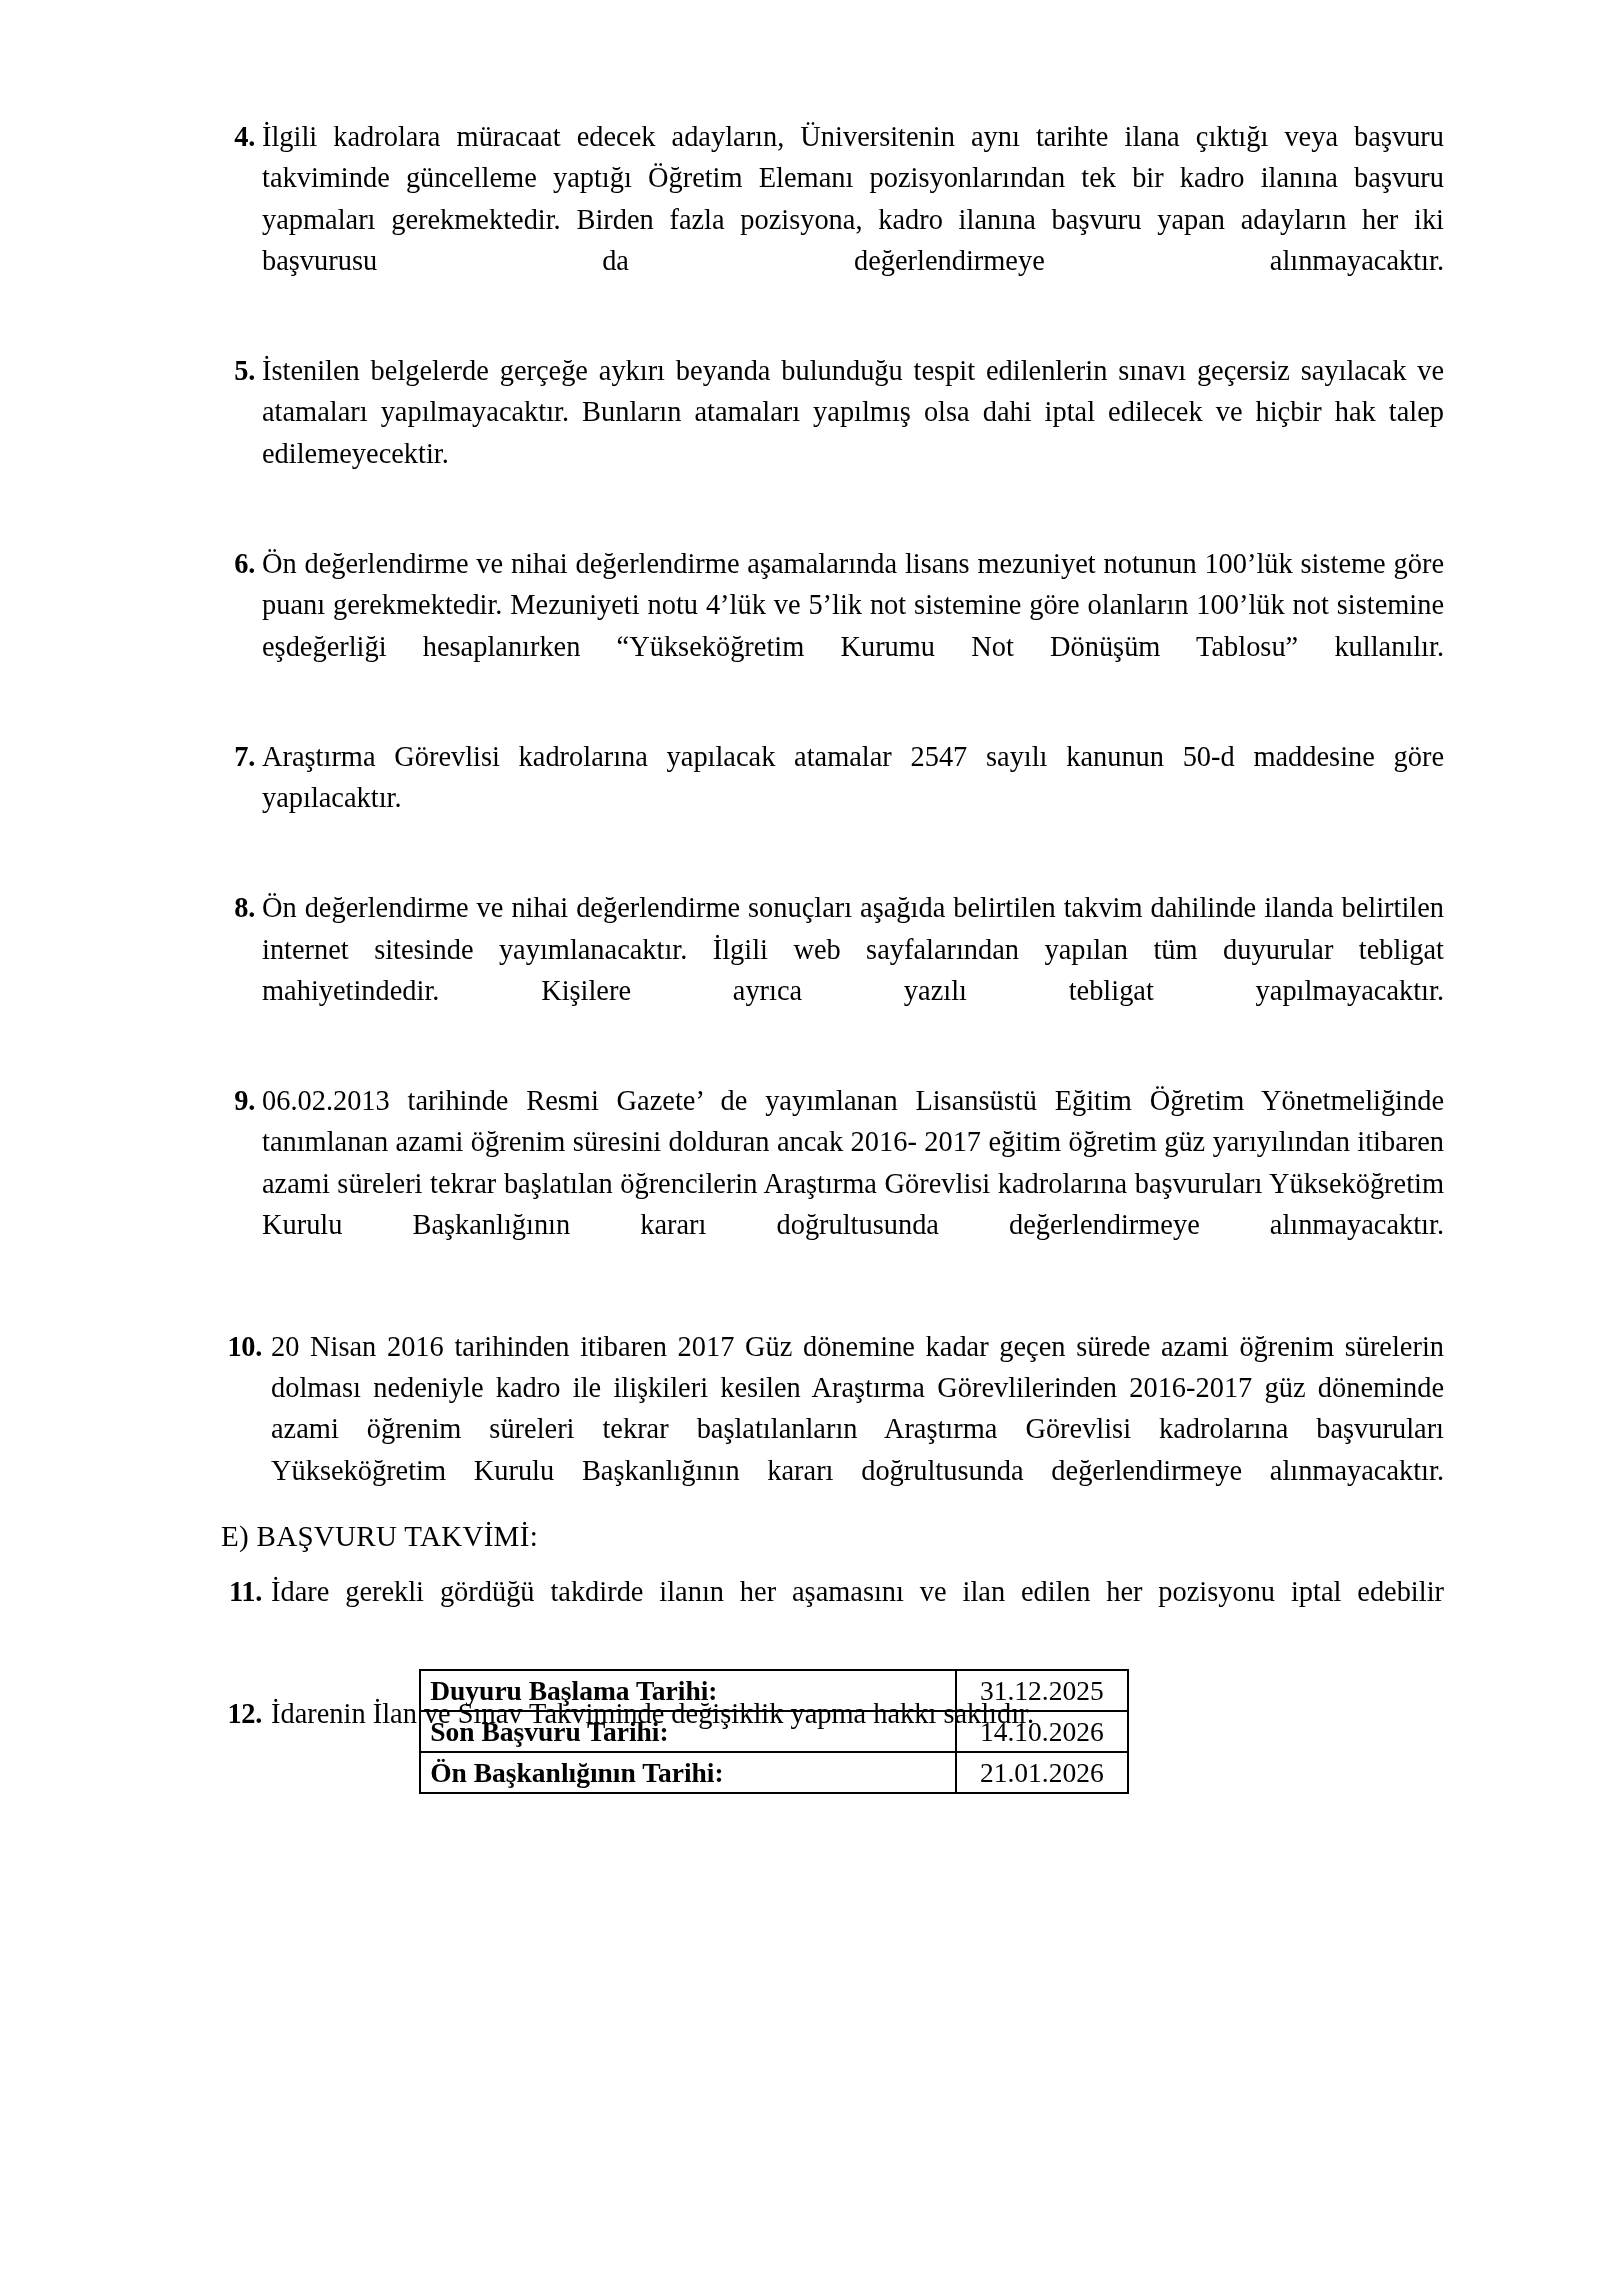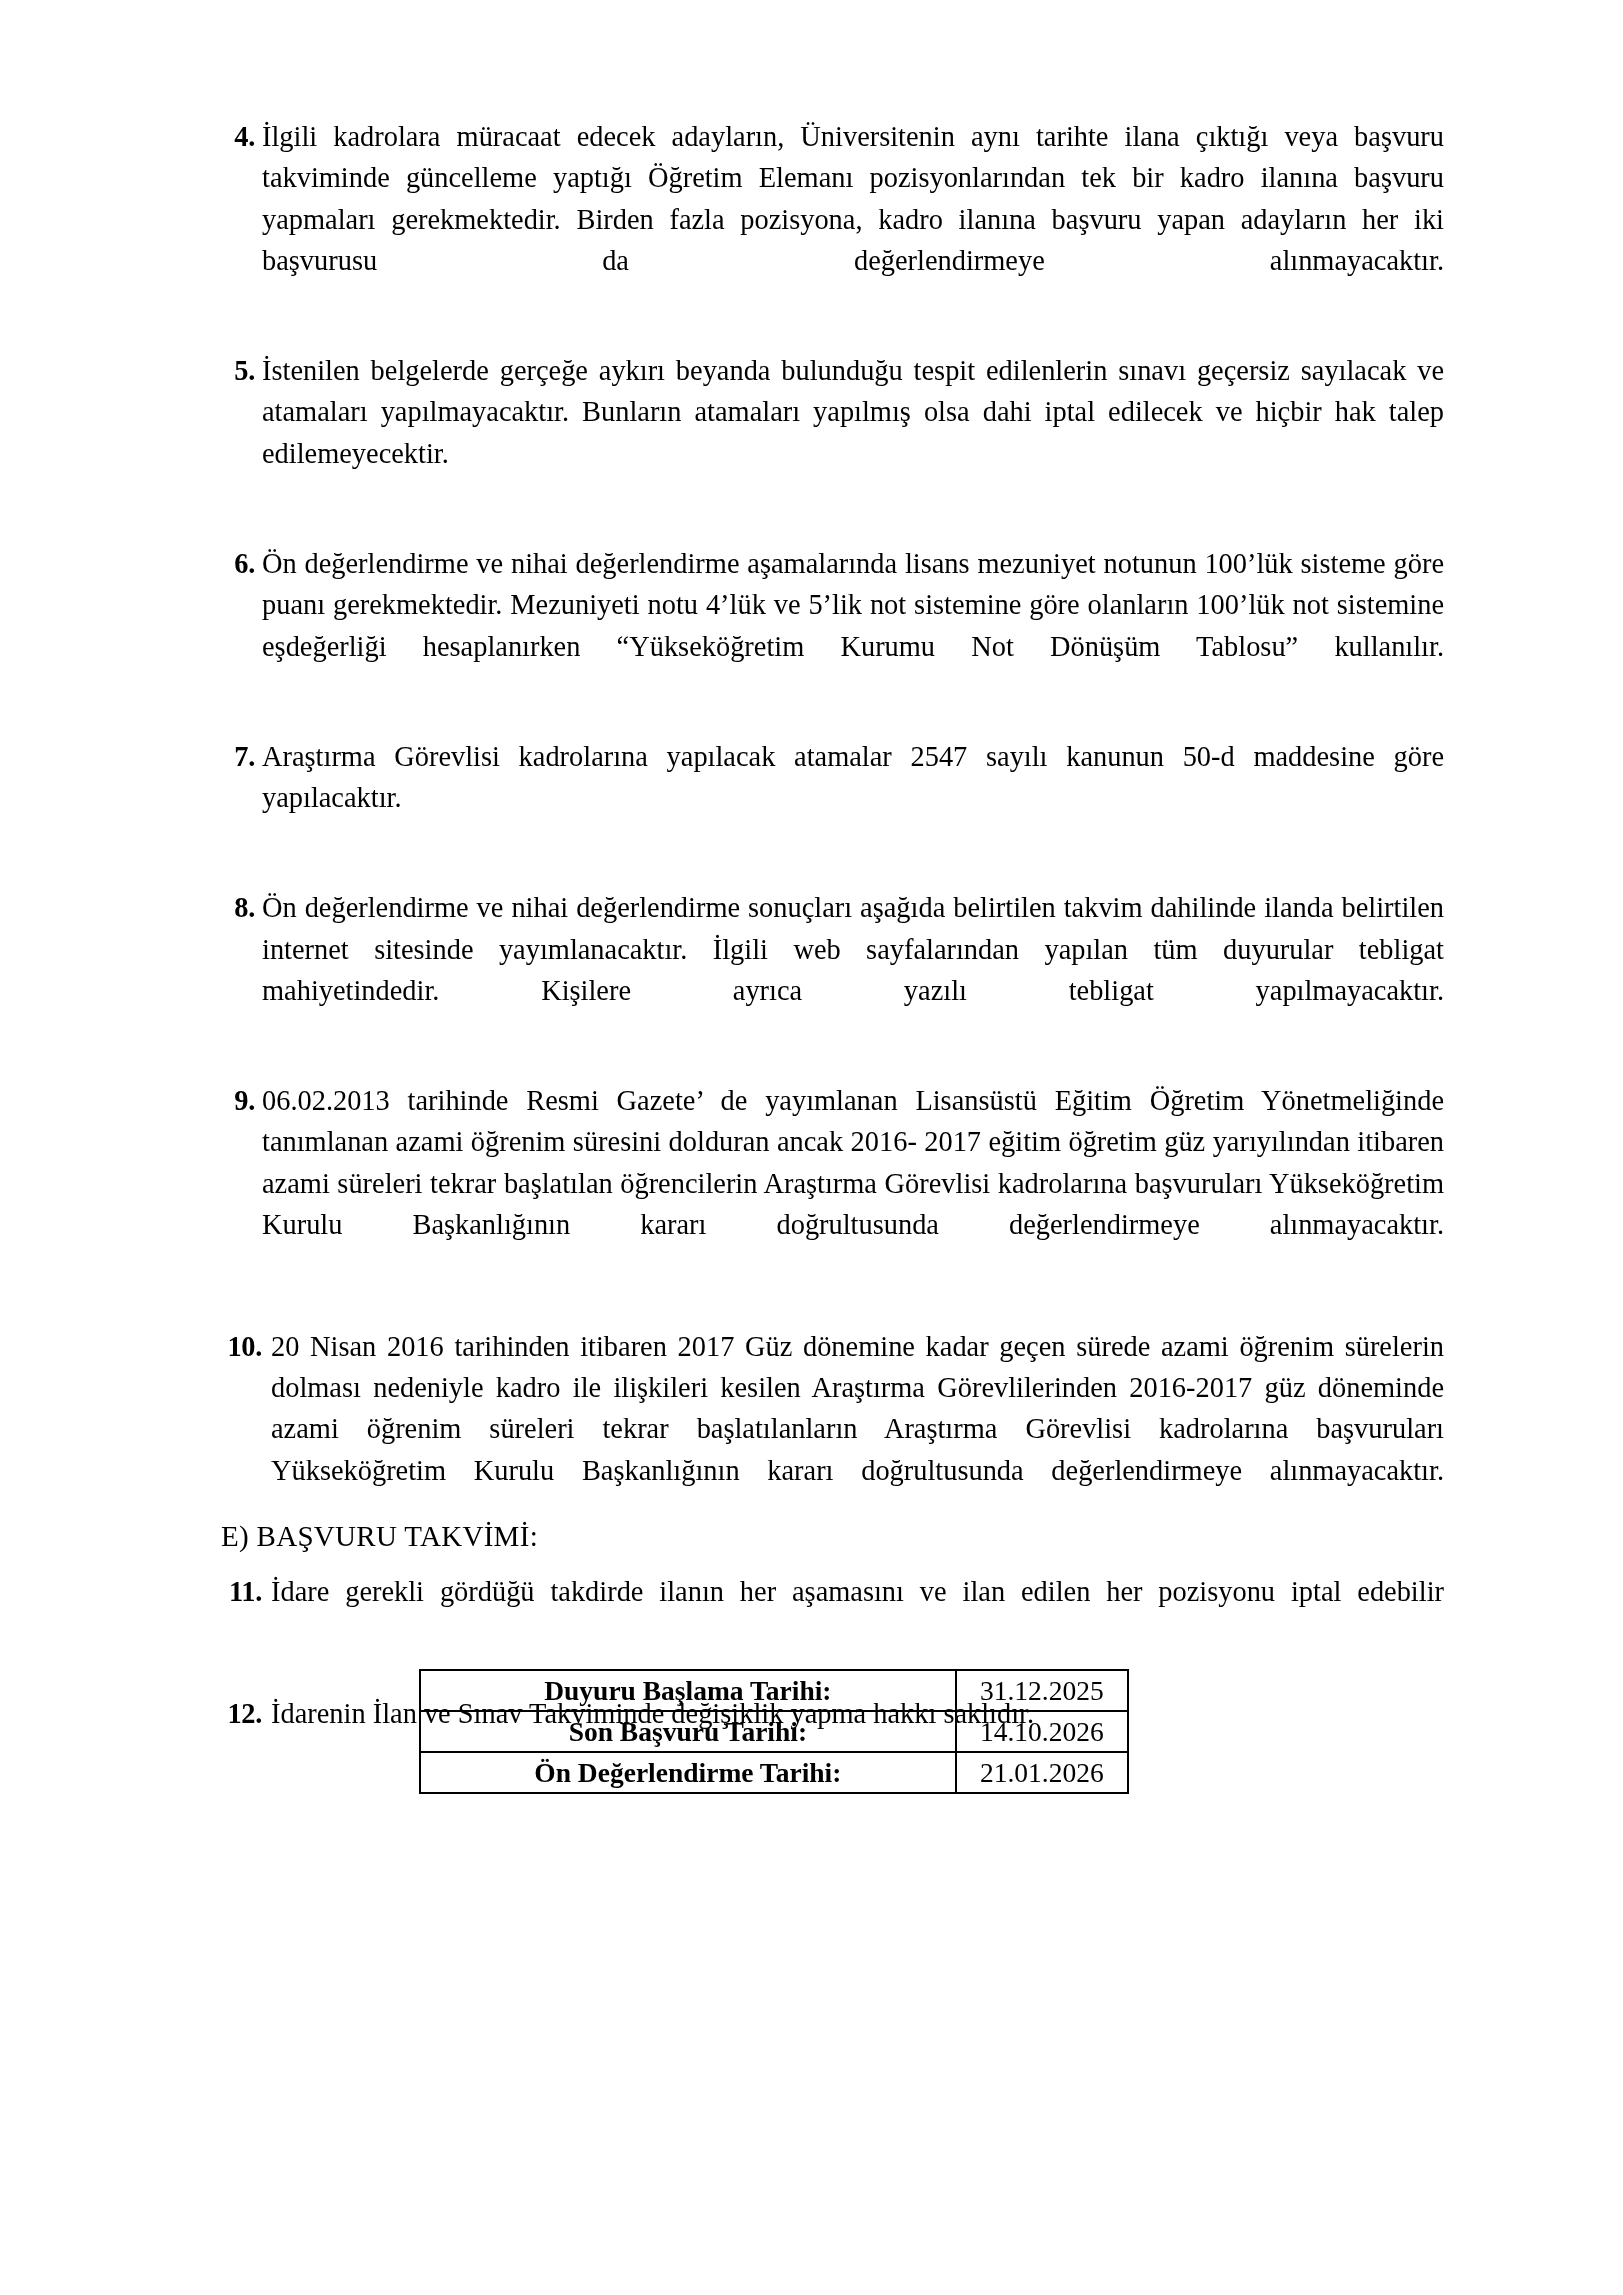--- a/index.html
+++ b/index.html
@@ -116,21 +116,21 @@
     border: 2px solid #000000;
     height: 41px;
     padding: 2.6px 9.2px;
     font-size: 27.5px;
     vertical-align: middle;
     box-sizing: border-box;
   }
 
   table.schedule td.label {
     width: 454px;
-    text-align: center;
+    text-align: left;
     font-weight: bold;
     white-space: nowrap;
     border-radius: 20px;
   }
 
   table.schedule td.value {
     width: 146px;
     text-align: center;
     font-weight: normal;
     white-space: nowrap;
@@ -199,21 +199,21 @@
       <tbody>
         <tr>
           <td class="label">Duyuru Başlama Tarihi:</td>
           <td class="value">31.12.2025</td>
         </tr>
         <tr>
           <td class="label">Son Başvuru Tarihi:</td>
           <td class="value">14.10.2026</td>
         </tr>
         <tr>
-          <td class="label">Ön Değerlendirme Tarihi:</td>
+          <td class="label">Ön Başkanlığının Tarihi:</td>
           <td class="value">21.01.2026</td>
         </tr>
       </tbody>
     </table>
   </div>
 
 </div>
 
 
 </body></html>

